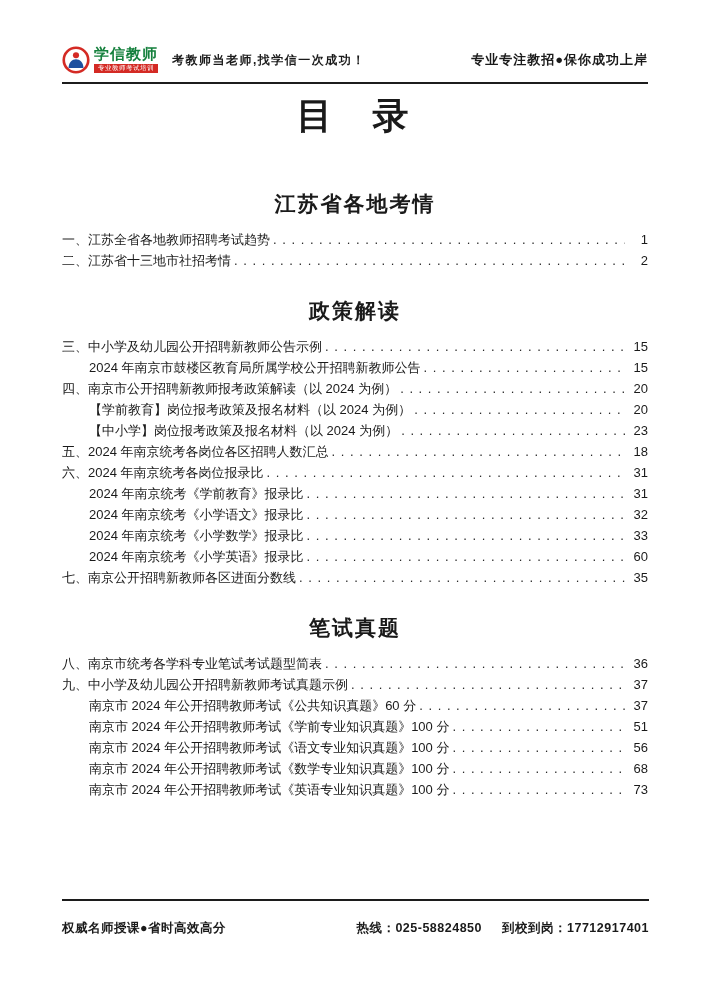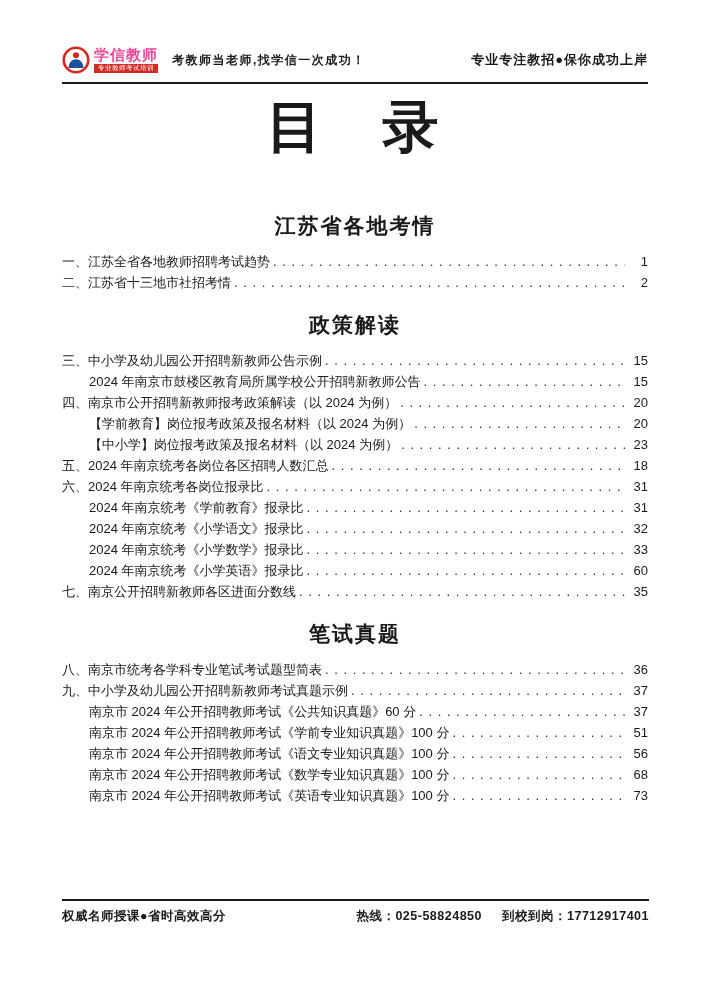--- a/index.html
+++ b/index.html
@@ -46,28 +46,28 @@
     margin-left: auto;
     font-size: 13px;
     font-weight: bold;
     letter-spacing: 1px;
     white-space: nowrap;
   }
   
   .doc-title {
     margin-top: 12px;
     text-align: center;
-    font-size: 56px;
+    font-size: 36px;
     font-weight: bold;
     letter-spacing: 2px;
     line-height: 1.1;
   }
   
   .toc { margin: 0 59px 0 62px; }
-  .toc-section { margin-top: 16px; }
+  .toc-section { margin-top: 24px; }
   .toc-section.first { margin-top: 54px; }
   .section-heading {
     text-align: center;
     font-size: 21px;
     font-weight: bold;
     letter-spacing: 2px;
     margin-bottom: 13px;
     font-family: Liberation Serif, serif;
   }
   .toc-row {
@@ -93,21 +93,21 @@
     font-size: 13px;
   }
   .toc-page { flex: 0 0 auto; min-width: 20px; text-align: right; white-space: nowrap; }
   
   .footer {
     position: absolute;
     left: 62px;
     right: 58px;
     top: 899px;
     border-top: 2px solid #1c1c1c;
-    padding-top: 7px;
+    padding-top: 19px;
     display: flex;
     align-items: baseline;
     font-size: 12.5px;
     font-weight: bold;
     letter-spacing: 0.5px;
   }
   .footer-right { margin-left: auto; display: flex; gap: 20px; }
 </style>
 </head>
 <body>
@@ -115,21 +115,21 @@
 <div class="page">
 
   <div class="header">
     <div class="logo">
       <svg class="logo-icon" viewBox="0 0 32 32" aria-hidden="true">
         <circle cx="16" cy="16" r="14" fill="#ffffff" stroke="#d42a24" stroke-width="3"></circle>
         <circle cx="16" cy="10.5" r="3.5" fill="#d42a24"></circle>
         <path d="M7.5 25c0-6.5 4.2-10 8.5-10s8.5 3.5 8.5 10z" fill="#1d4f9e"></path>
       </svg>
       <div class="logo-text">
-        <span class="logo-name" style="color: #ec4899;">学信教师</span>
+        <span class="logo-name" style="color: #15803d; font-family: Liberation Serif, serif;">学信教师</span>
         <span class="logo-sub" style="background: rgb(212, 42, 36);">专业教师考试培训</span>
       </div>
     </div>
     <div class="tagline">考教师当老师,找学信一次成功！</div>
     <div class="slogan">专业专注教招●保你成功上岸</div>
   </div>
 
   <h1 class="doc-title">目　录</h1>
 
   <div class="toc" id="toc">

